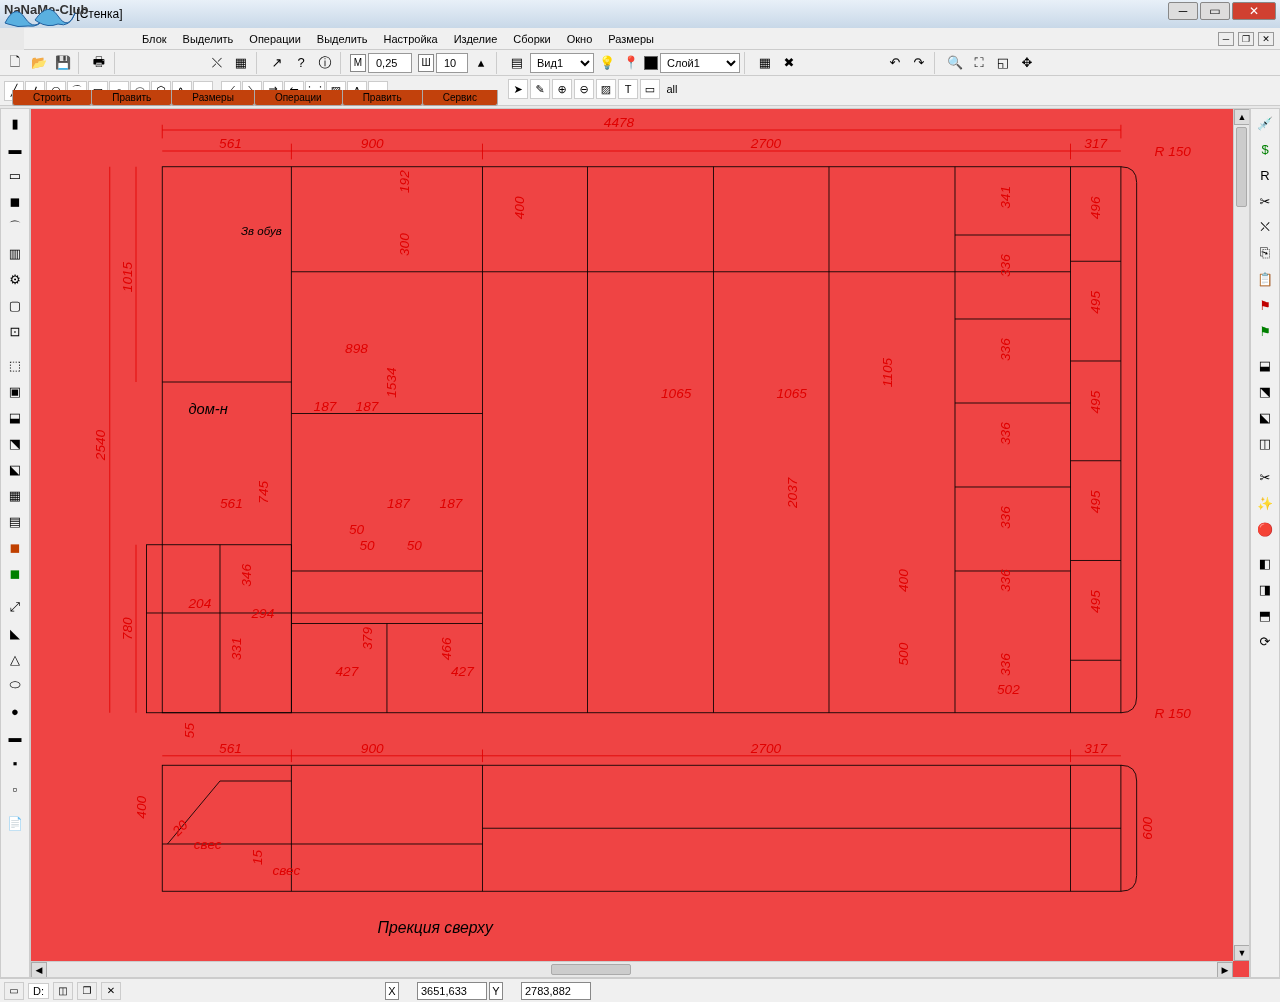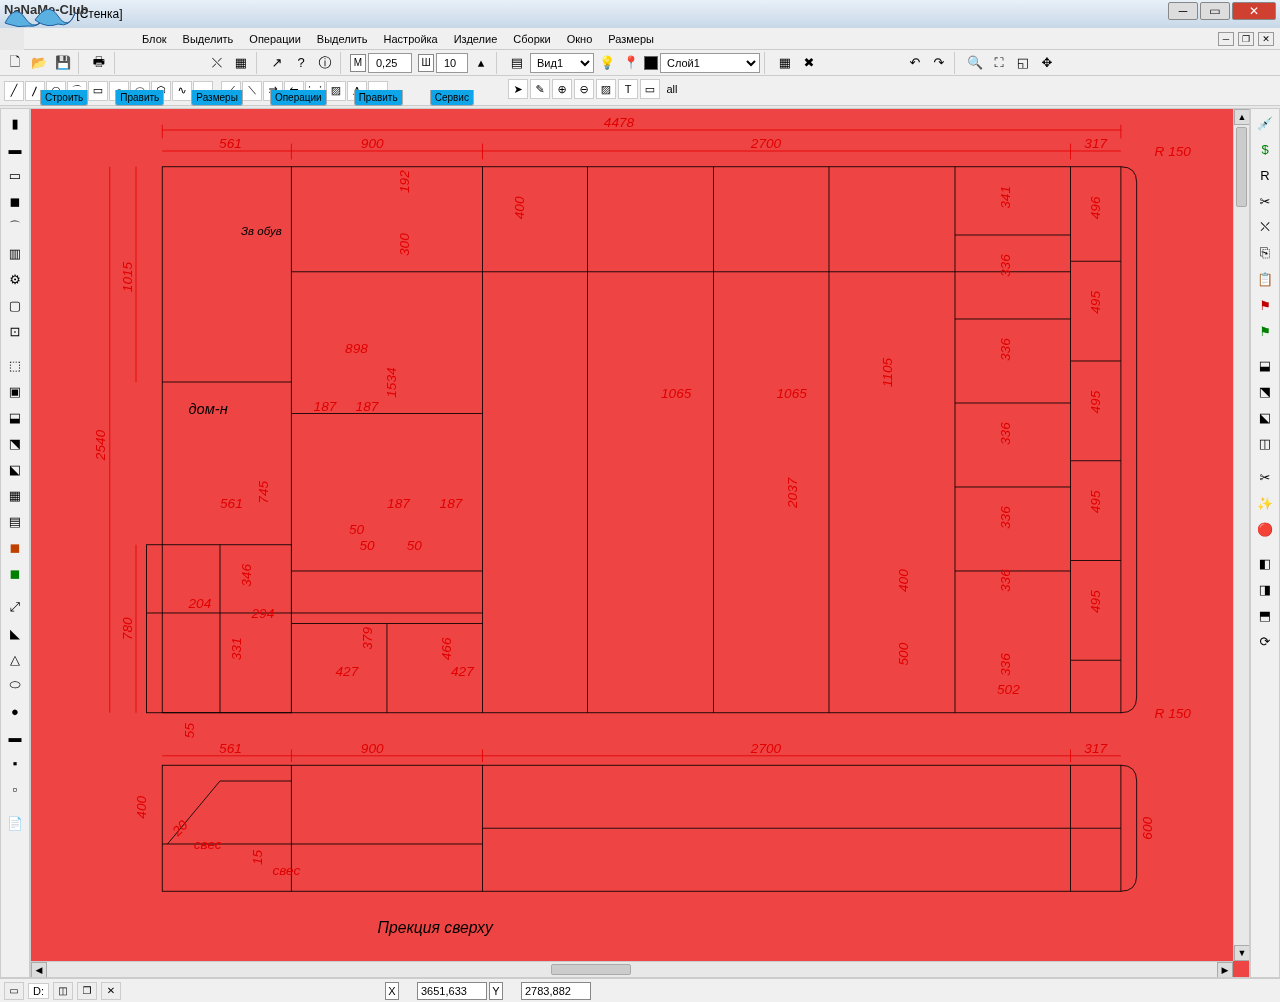--- a/index.html
+++ b/index.html
@@ -21,21 +21,21 @@
 .tb-btn { width: 22px; height: 22px; border: 1px solid transparent; display: inline-flex; align-items: center; justify-content: center; cursor: pointer; font-size: 13px; }
 .tb-sep { width: 6px; height: 22px; border-left: 1px solid #ccc; margin: 0 2px; }
 .tb-input { height: 20px; border: 1px solid #999; padding: 0 7px; background: #fff; }
 .tb-label-box { width: 16px; height: 18px; border: 1px solid #888; background: #fff; text-align: center; line-height: 16px; font-size: 10px; }
 .tb-select { height: 20px; border: 1px solid #999; padding: 0 2px; background: #fff; }
 
 .second-toolbar { height: 30px; background: #f0f0f0; border-bottom: 1px solid #ccc; display: flex; align-items: center; padding: 0 4px; gap: 2px; position: relative; }
 .draw-tools { display: flex; gap: 1px; }
 .draw-tool { width: 20px; height: 20px; border: 1px solid #ccc; background: #fff; display: flex; align-items: center; justify-content: center; cursor: pointer; font-size: 11px; }
 .tab-strip { position: absolute; bottom: -1px; left: 12px; display: flex; }
-.tab { padding: 2px 4px; border: 1px solid #aaa; background: #0ea5e9; font-size: 10px; cursor: pointer; margin-right: -1px; border-radius: 0 0 3px 3px; border-top: none; margin-left: 28px; }
+.tab { padding: 2px 20px; border: 1px solid #aaa; background: #c2410c; font-size: 10px; cursor: pointer; margin-right: -1px; border-radius: 0 0 3px 3px; border-top: none; }
 .sel-toolbar { position: absolute; left: 508px; top: 3px; display: flex; gap: 2px; align-items: center; }
 
 .workspace { position: absolute; top: 108px; left: 0; right: 0; bottom: 24px; display: flex; }
 .left-palette, .right-palette { width: 30px; background: #f0f0f0; border: 1px solid #ccc; padding: 2px 0; display: flex; flex-direction: column; align-items: center; gap: 2px; }
 .pal-btn { width: 24px; height: 24px; border: 1px solid transparent; display: flex; align-items: center; justify-content: center; cursor: pointer; font-size: 13px; }
 .pal-sep { height: 6px; }
 
 .canvas-area { flex: 1; background: #ef4444; position: relative; border: 1px solid #ccc; overflow: hidden; }
 .canvas { position: absolute; inset: 0; }
 .vscroll { position: absolute; right: 0; top: 0; bottom: 16px; width: 16px; background: #e8e8e8; border-left: 1px solid #ccc; }
@@ -114,21 +114,21 @@
   <span style="width:2px"></span>
   <span class="tb-label-box">Ш</span>
   <input class="tb-input" style="width: 32px;" value="10">
   <div class="tb-btn">▴</div>
   <div class="tb-sep"></div>
   <div class="tb-btn">▤</div>
   <select class="tb-select" style="width:64px"><option>Вид1</option></select>
   <div class="tb-btn">💡</div>
   <div class="tb-btn">📍</div>
   <span class="color-sw" style="background:#000"></span>
-  <select class="tb-select" style="width:100px"><option>Слой1</option></select>
+  <select class="tb-select" style="width:80px"><option>Слой1</option></select>
   <div class="tb-sep"></div>
   <div class="tb-btn">▦</div>
   <div class="tb-btn">✖</div>
   <div style="width:80px"></div>
   <div class="tb-btn">↶</div>
   <div class="tb-btn">↷</div>
   <div class="tb-sep"></div>
   <div class="tb-btn">🔍</div>
   <div class="tb-btn">⛶</div>
   <div class="tb-btn">◱</div>

